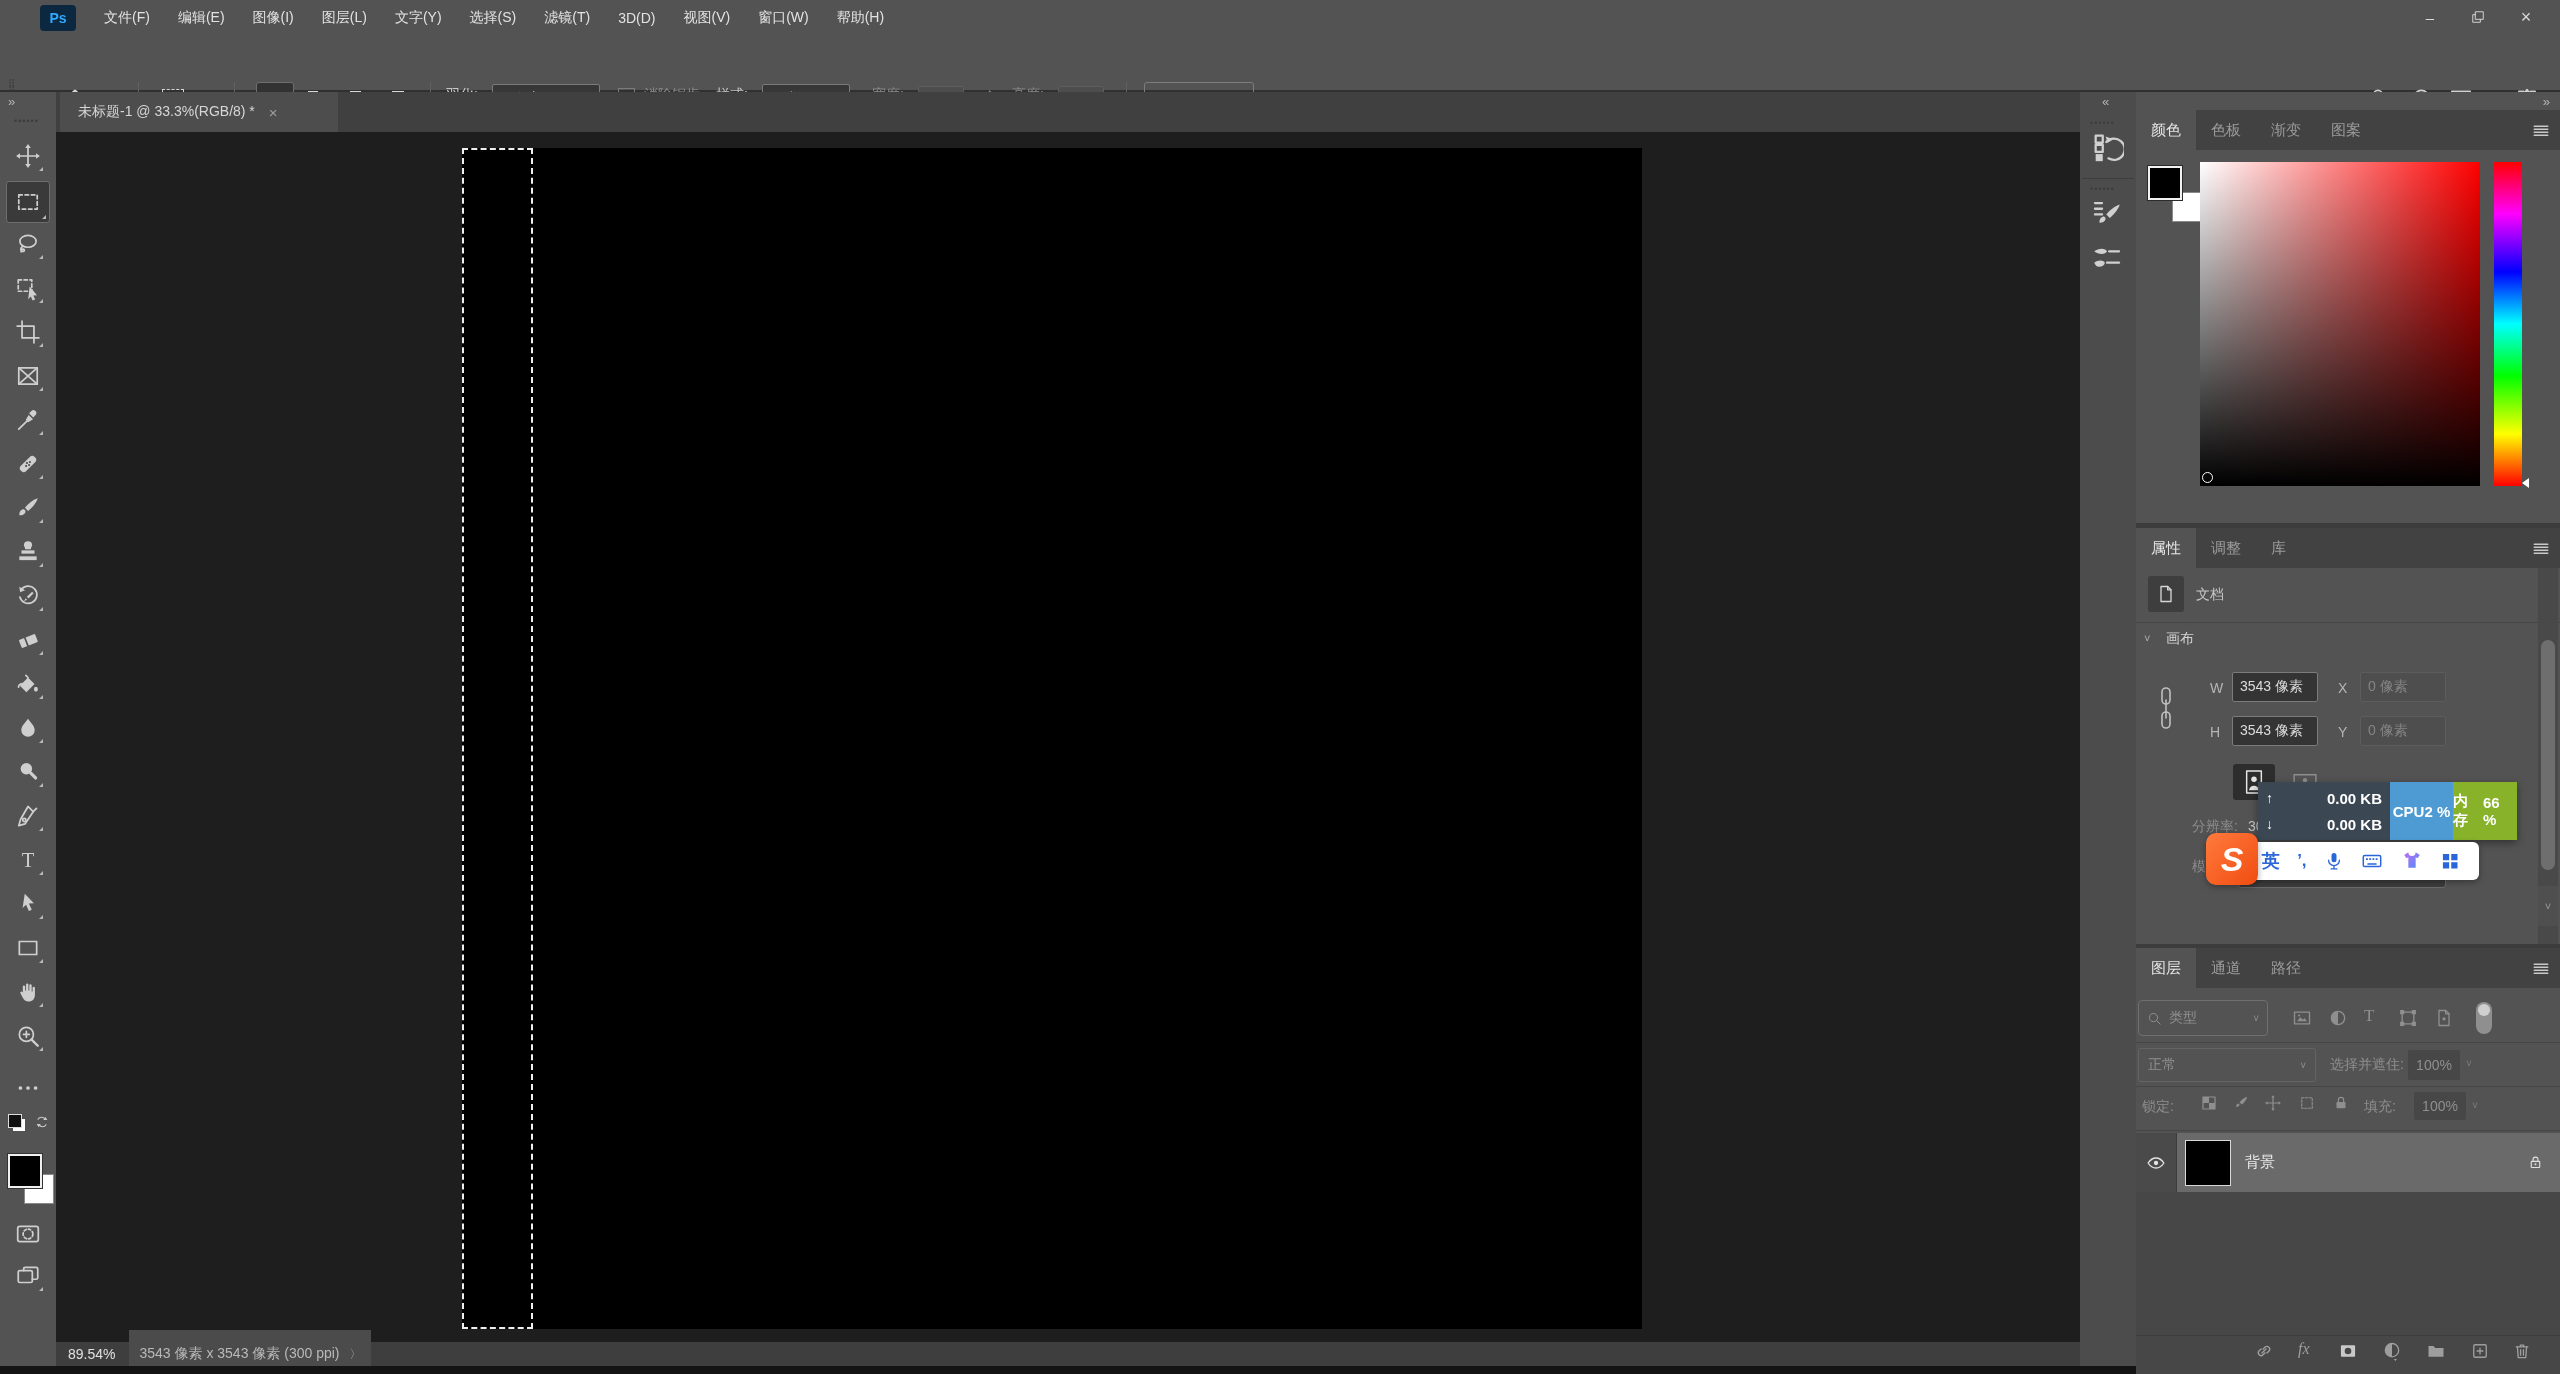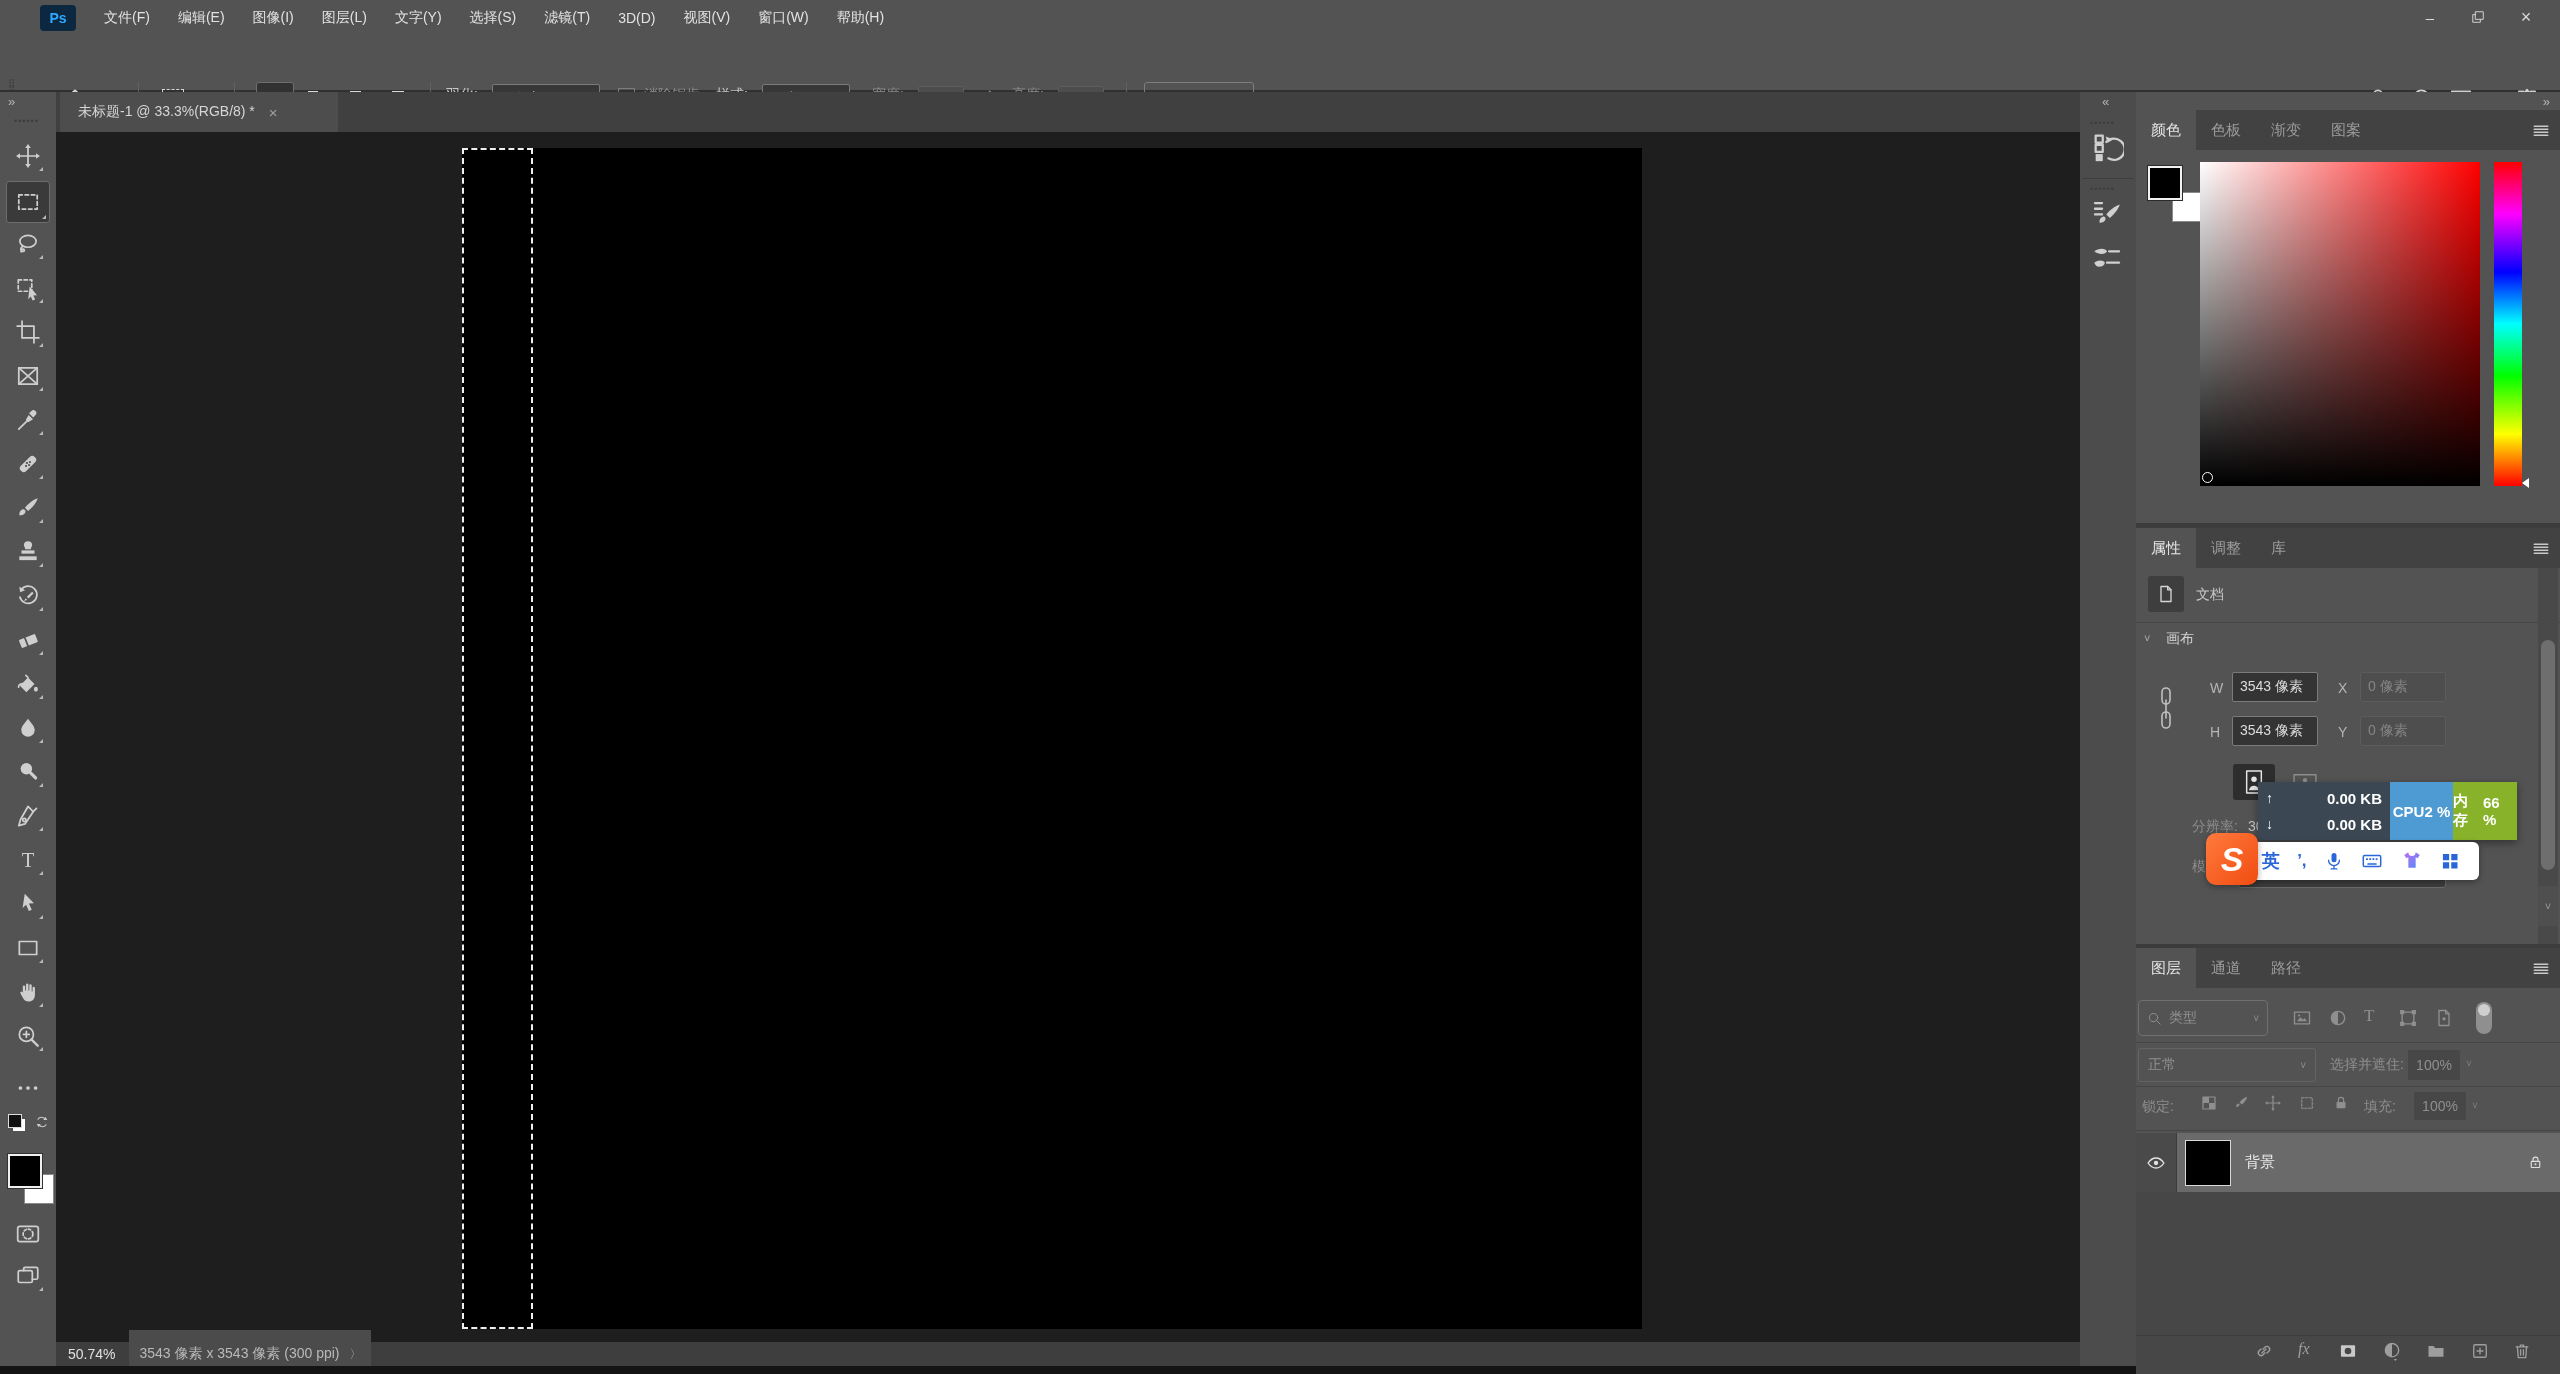--- a/index.html
+++ b/index.html
@@ -345,21 +345,21 @@
       <span style="font-size:14px;color:#d6d6d6;white-space:nowrap">未标题-1 @ 33.3%(RGB/8) *</span>
       <span style="margin-left:14px;color:#a0a0a0;font-size:15px">×</span>
     </div>
   </div>
 
   <div class="abs canvas"></div>
   <div class="abs" style="left:462px;top:148px;width:1180px;height:1181px;background:#000"></div>
   <div class="ants" style="left:462px;top:148px;width:71px;height:1181px"></div>
 
   <div class="abs statusbar">
-    <span style="margin-left:12px;color:#e0e0e0">50.74%</span>
+    <span style="margin-left:12px;color:#e0e0e0">89.54%</span>
     <span style="margin-left:14px;height:40px;display:flex;align-items:center;background:#4b4b4b;padding:4px 10px;color:#b9b9b9;white-space:nowrap">
       <span>3543 像素 x 3543 像素 (300 ppi)</span>
       <span style="margin-left:10px;font-size:12px;color:#a5a5a5">〉</span>
     </span>
   </div>
   <div class="abs" style="left:0;top:1366px;width:2560px;height:8px;background:#141414"></div>
 
   <div class="abs minidock">
     <div class="abs" style="left:22px;top:2px;color:#b5b5b5;font-size:13px">«</div>
     <div class="abs grip" style="left:10px;top:26px;font-size:9px;letter-spacing:1px;color:#3e3e3e">••••••</div>

